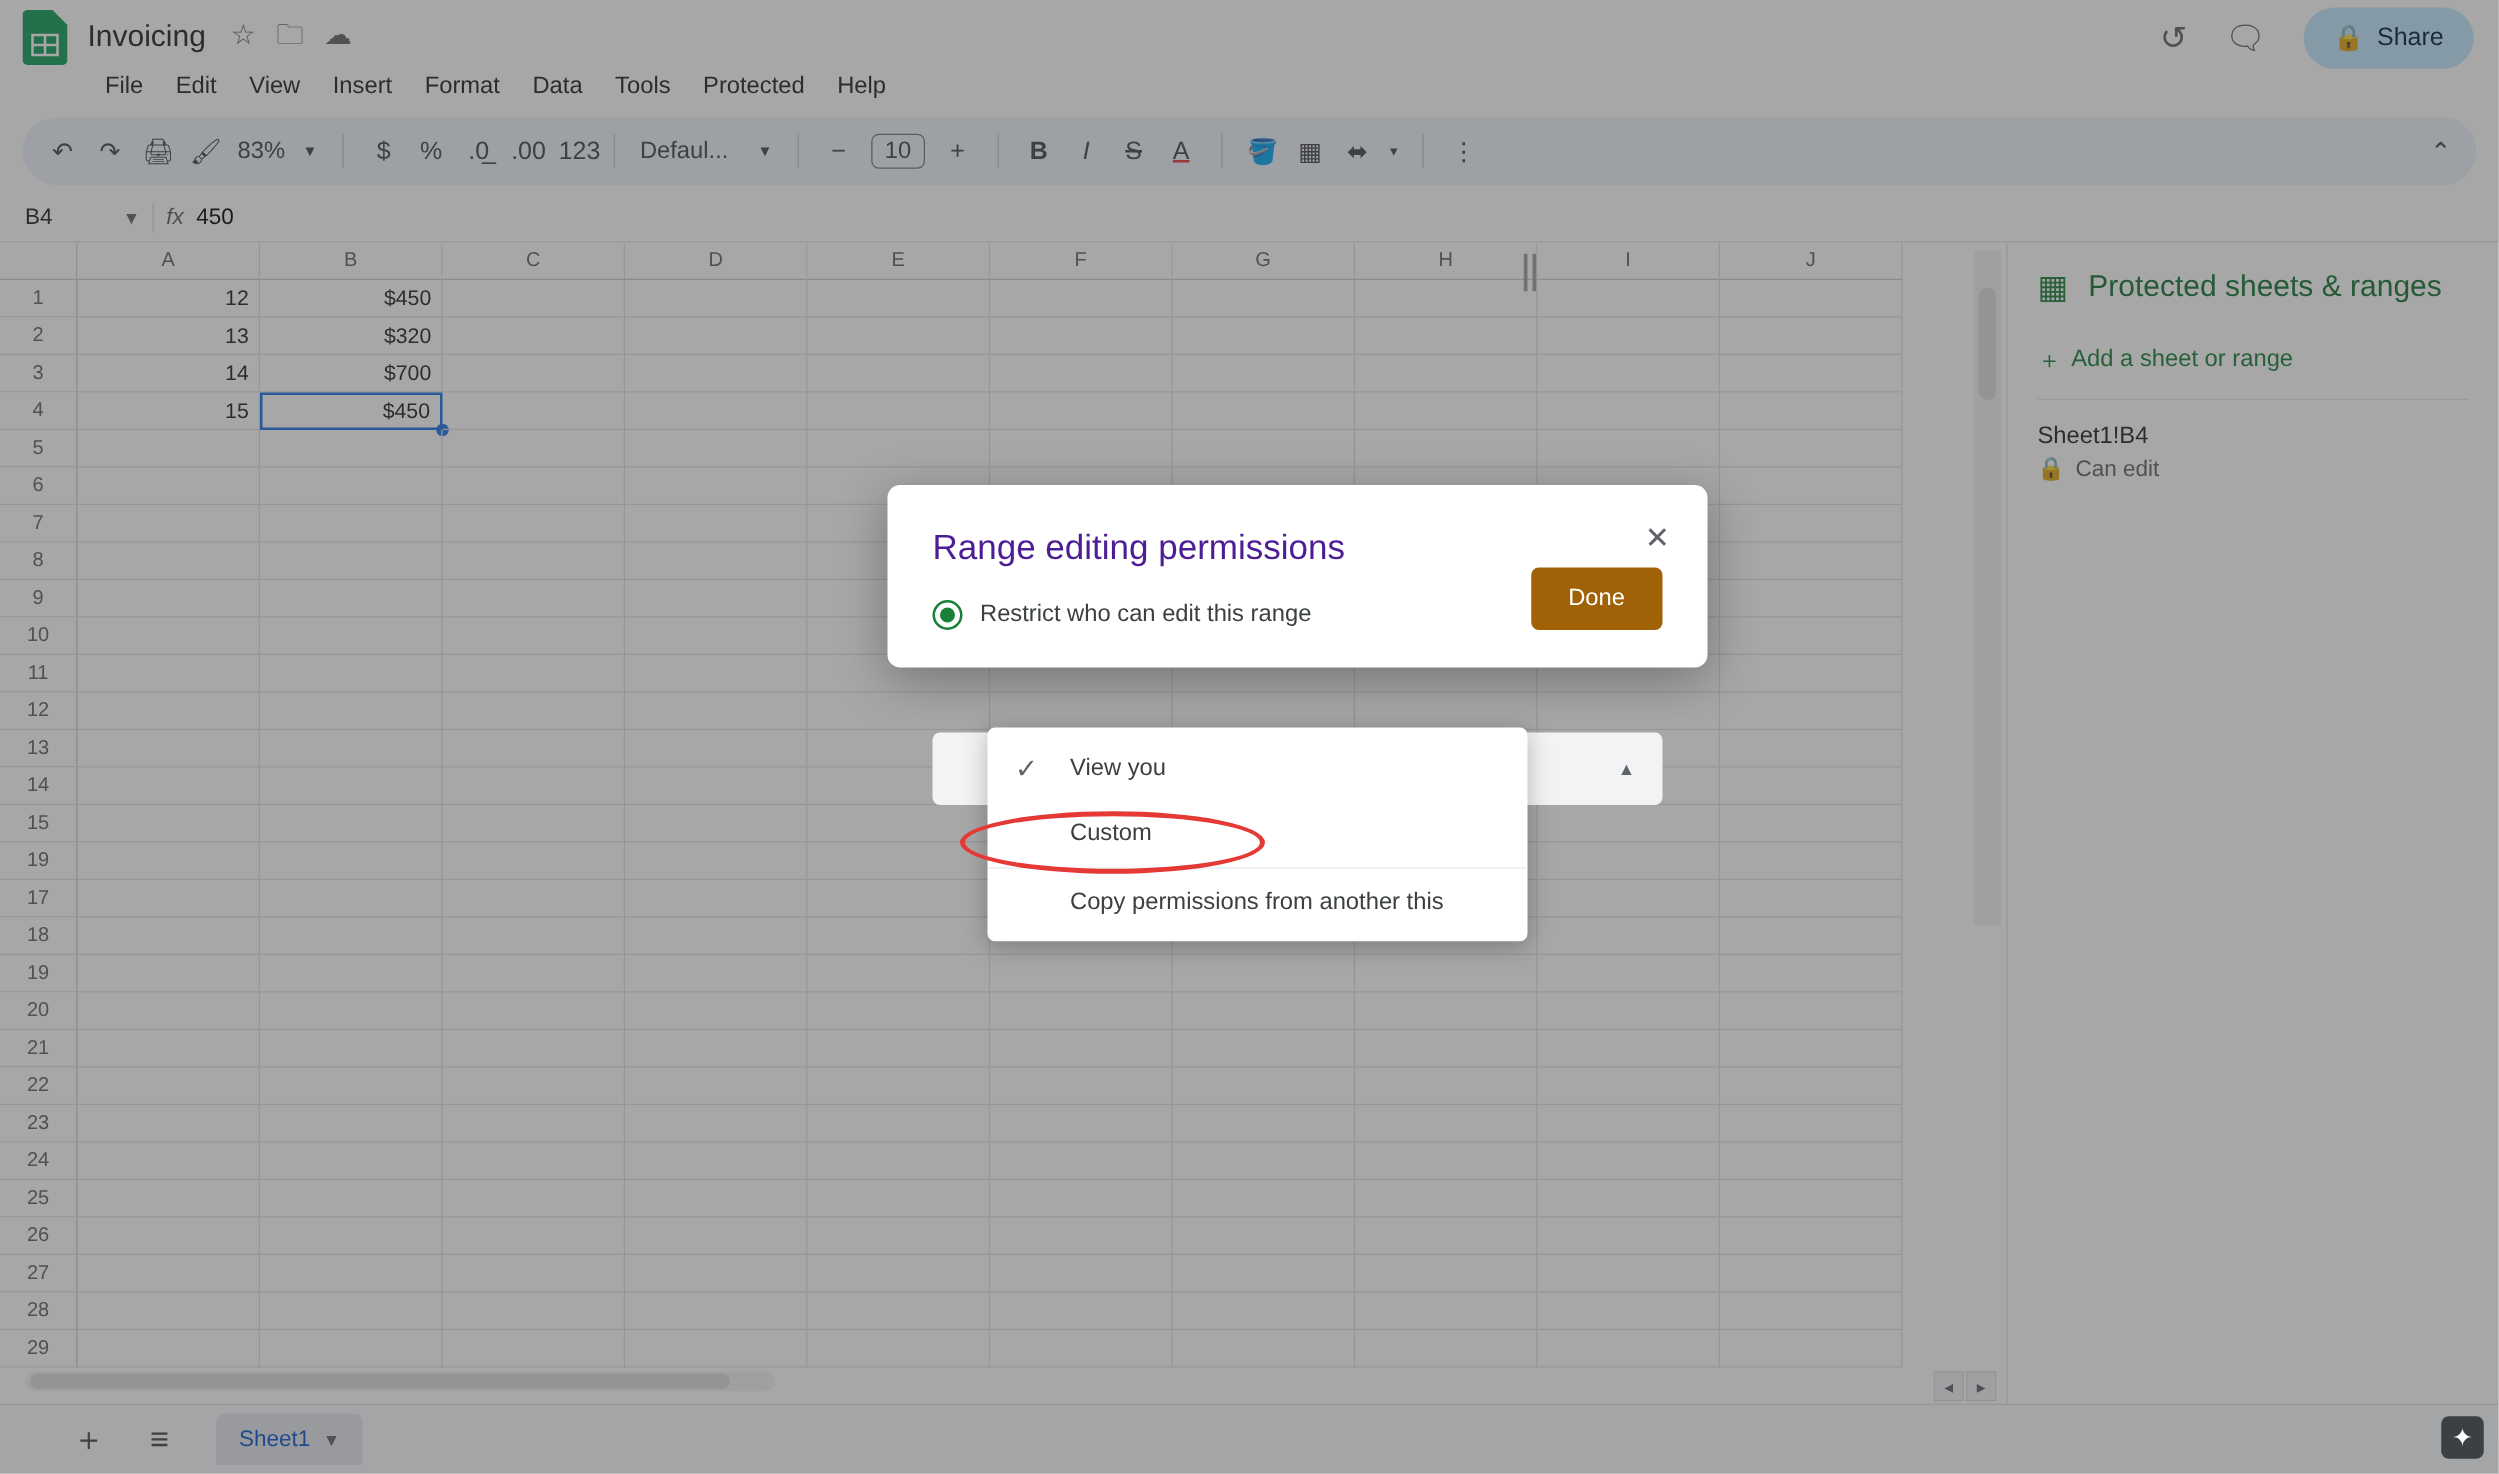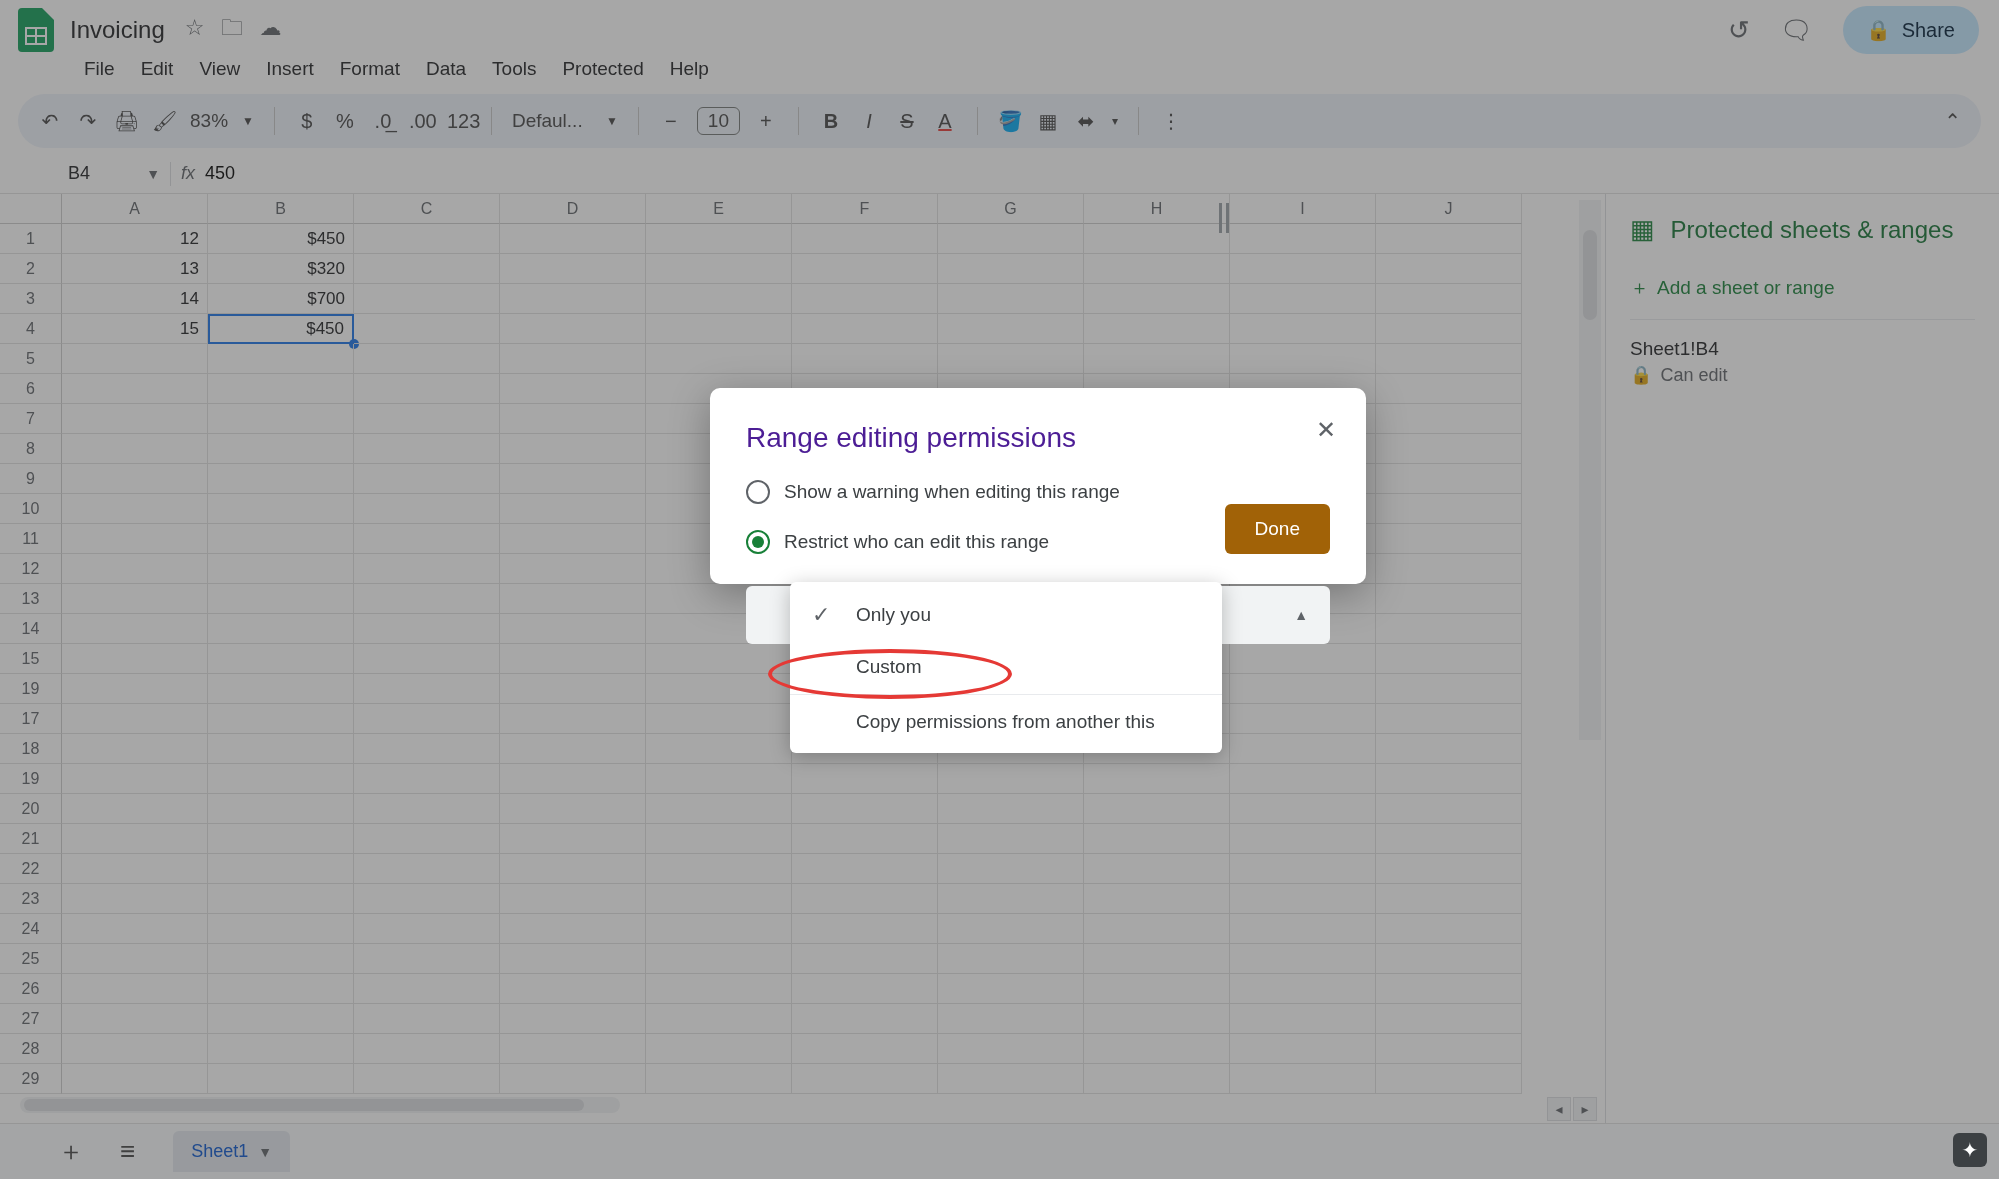--- a/index.html
+++ b/index.html
@@ -25,21 +25,21 @@
 .toolbar { background:#edf2fa; border-radius: 40px; margin: 4px 18px 0 18px; height: 54px; display:flex; align-items:center; padding: 0 20px; gap: 14px; font-size:18px; color:#444; }
 .toolbar .sep { width:1px; height:28px; background:#c7c7c7; margin:0 6px; }
 .toolbar .zoom { font-size:19px; }
 .toolbar .font-sel { font-size:19px; width:80px; overflow:hidden; text-overflow:ellipsis; white-space:nowrap; }
 .toolbar .font-size-box { border:1px solid #747775; border-radius:6px; padding:2px 10px; font-size:19px; }
 .toolbar-icon { width:24px; text-align:center; font-size:20px; }
 .toolbar-collapse { margin-left:auto; font-size:20px; }
 
 
 .fx-row { display:flex; align-items:center; height:40px; padding-left: 12px; border-bottom:1px solid #e0e0e0; margin-top:6px; }
-.name-box { width:110px; font-size:18px; padding-left:8px; color:#202124; display:flex; align-items:center; justify-content:space-between; padding-right:10px;margin-left:48px;}
+.name-box { width:110px; font-size:18px; padding-left:8px; color:#202124; display:flex; align-items:center; justify-content:space-between; padding-right:10px;}
 .name-box .dd { color:#5f6368; font-size:14px; }
 .fx-label { font-style:italic; color:#5f6368; font-size:18px; margin:0 10px; }
 .fx-val { font-size:18px; }
 
 
 .content { display:flex; height: calc(100% - 220px); }
 .sheet-area { flex:1; position:relative; overflow:hidden; background:#fff; }
 .side-panel { width:394px; border-left:1px solid #dadce0; background:#fff; padding: 20px 24px; }
 .side-title-row { display:flex; align-items:center; gap:16px; margin-bottom:26px; }
 .side-title { font-size:24px; color:#137333; font-weight:500; }
@@ -570,36 +570,32 @@
 
 <div class="explore-btn">✦</div>
 
 <div class="dim-overlay"></div>
 
 <div class="dialog">
   <div class="dialog-title">Range editing permissions</div>
   <span class="dialog-close">✕</span>
 
   <div class="radio-row">
-    <div class="radio"></div>
-    <span>Show a warning when editing this range</span>
-  </div>
-  <div class="radio-row">
     <div class="radio checked"></div>
     <span>Restrict who can edit this range</span>
   </div>
 
   <div class="dropdown-backing">
     <span class="arrow">▲</span>
   </div>
 
   <div class="dropdown-menu">
     <div class="menu-item">
       <span class="check-slot">✓</span>
-      <span>Only you</span>
+      <span>View you</span>
     </div>
     <div class="menu-item">
       <span class="check-slot"></span>
       <span>Custom</span>
     </div>
     <div class="menu-divider"></div>
     <div class="menu-item">
       <span class="check-slot"></span>
       <span>Copy permissions from another this</span>
     </div>

